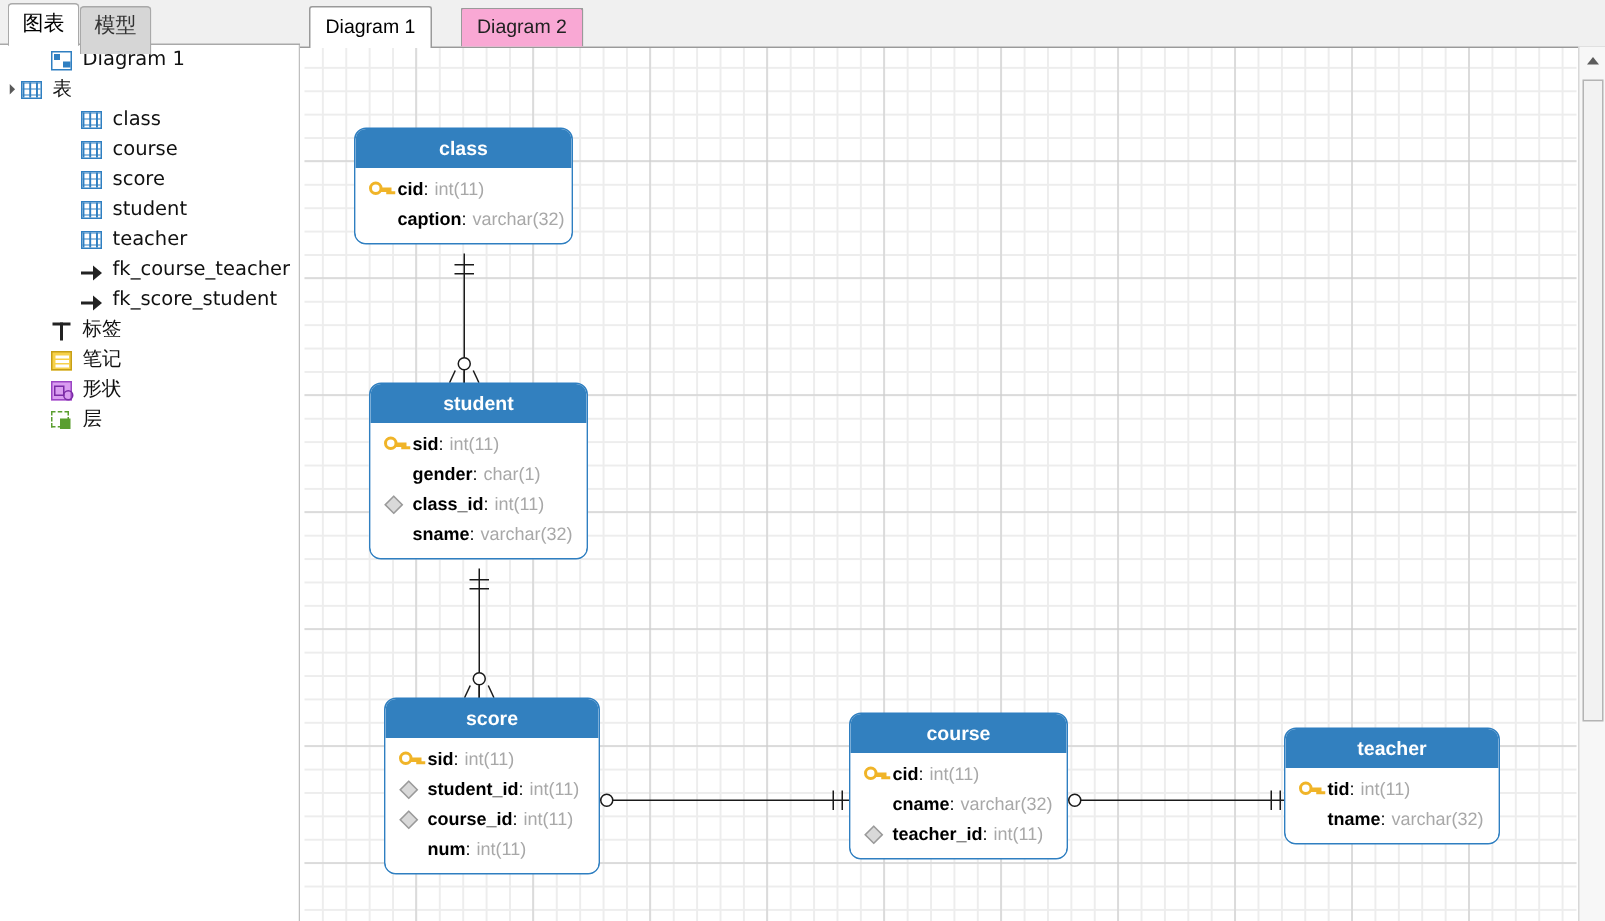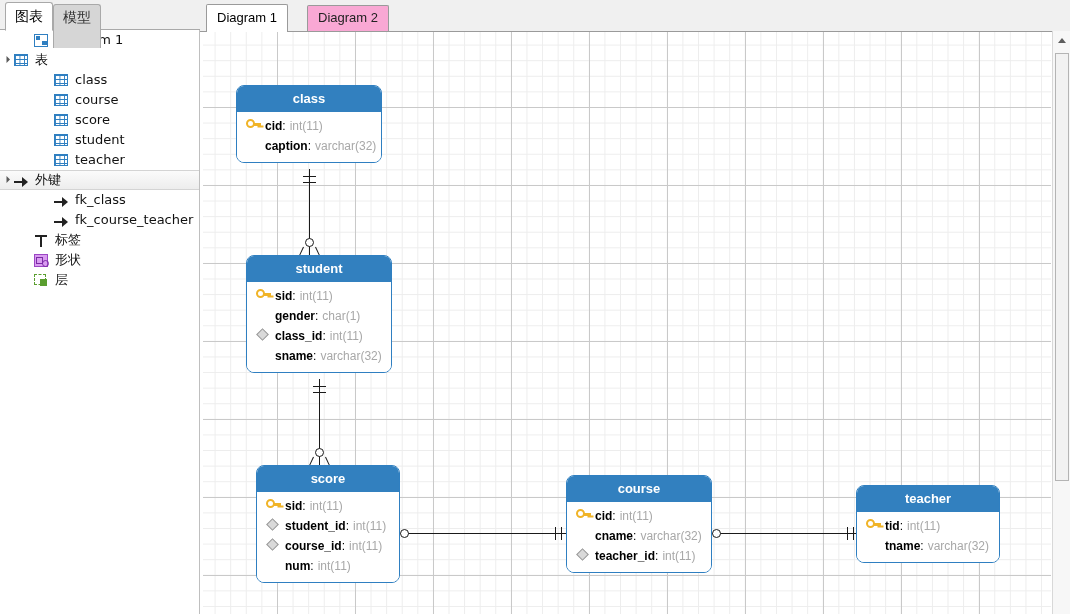--- a/index.html
+++ b/index.html
@@ -13,21 +13,21 @@
   
   #left-panel{
     position:absolute;left:0;top:0;width:200px;height:614px;
     background:#fff;border-right:1px solid #bfbfbf;box-sizing:border-box;
   }
   .panel-tabbar{
     position:absolute;left:0;top:0;width:200px;height:30px;
     background:#f0f0f0;border-bottom:1px solid #a9a9a9;box-sizing:border-box;
   }
   .ptab{
-    position:absolute;top:4px;height:44px;line-height:24px;
+    position:absolute;top:4px;height:32px;line-height:24px;
     padding:0 9px;box-sizing:border-box;
     font-size:14px;font-family:"DejaVu Sans",sans-serif;
     border:1px solid #a9a9a9;border-bottom:none;
     border-radius:3px 3px 0 0;
   }
   .ptab.active{left:5px;background:#ffffff;border-bottom:1px solid #fff;z-index:3;color:#000;top:2px;height:29px;line-height:26px;}
   .ptab.inactive{left:53px;background:#d6d6d6;color:#333;z-index:1;}
 
   .tree{position:absolute;left:0;top:30px;width:199px;height:584px;overflow:hidden;background:#fff;}
   .node{
@@ -107,21 +107,21 @@
   #vs-thumb{position:absolute;left:2px;top:22px;width:14px;height:428px;
      background:#f2f2f2;border:1px solid #b4b4b4;box-sizing:border-box;}
 
   
   .ertable{position:absolute;background:#fff;border:1px solid #2f7fc1;border-radius:8px;
      box-sizing:border-box;overflow:hidden;z-index:5;}
   .ertable .thead{
      background:#3280bf;color:#fff;font-weight:bold;font-size:13px;text-align:center;
      height:26px;line-height:26px;}
   .ertable .tbody{padding:4px 0 6px 0;background:#fff;}
-  .erow{height:20px;line-height:20px;display:flex;padding-left:8px;font-size:12px;white-space:nowrap;}
+  .erow{height:20px;line-height:20px;display:flex;align-items:center;padding-left:8px;font-size:12px;white-space:nowrap;}
   .erow .fieldicon{flex:0 0 18px;width:18px;height:16px;position:relative;margin-right:2px;}
   .key-icon{position:absolute;left:1px;top:2px;width:15px;height:12px;}
   .key-icon::before{content:"";position:absolute;left:0;top:1px;width:9px;height:9px;border:2.5px solid #f0b428;border-radius:50%;box-sizing:border-box;}
   .key-icon::after{content:"";position:absolute;left:8px;top:5px;width:7px;height:2.5px;background:#f0b428;
      box-shadow:3px 2px 0 -0.5px #f0b428;}
   .diamond-icon{position:absolute;left:3px;top:4px;width:9px;height:9px;background:#d9d9d9;border:1px solid #9a9a9a;
      transform:rotate(45deg);box-sizing:border-box;}
   .fname{color:#000;font-weight:bold;}
   .ftype{color:#a8a8a8;margin-left:4px;}
 
@@ -195,51 +195,51 @@
           <div class="nlabel">student</div>
         </div>
         <div class="node">
           <div style="width: 40px; flex: 0 0 40px;"></div>
           <div class="expander"></div>
           <div class="nicon">
             <div class="ico-grid"></div>
           </div>
           <div class="nlabel">teacher</div>
         </div>
-        <div class="node selected">
-          <div style="width: 0px; flex: 0 0 0px;"></div>
-          <div class="expander open"></div>
+        <div class="node">
+          <div style="width: 40px; flex: 0 0 40px;"></div>
+          <div class="expander"></div>
           <div class="nicon">
             <div class="ico-fk"></div>
           </div>
-          <div class="nlabel">外键</div>
+          <div class="nlabel">fk_course_teacher</div>
         </div>
         <div class="node">
           <div style="width: 40px; flex: 0 0 40px;"></div>
           <div class="expander"></div>
           <div class="nicon">
             <div class="ico-fk"></div>
           </div>
-          <div class="nlabel">fk_class</div>
-        </div>
-        <div class="node">
-          <div style="width: 40px; flex: 0 0 40px;"></div>
-          <div class="expander"></div>
-          <div class="nicon">
-            <div class="ico-fk"></div>
-          </div>
-          <div class="nlabel">fk_course_teacher</div>
+          <div class="nlabel">fk_score_student</div>
         </div>
         <div class="node">
           <div style="width: 20px; flex: 0 0 20px;"></div>
           <div class="expander"></div>
           <div class="nicon">
             <div class="ico-label"></div>
           </div>
           <div class="nlabel">标签</div>
+        </div>
+        <div class="node">
+          <div style="width: 20px; flex: 0 0 20px;"></div>
+          <div class="expander"></div>
+          <div class="nicon">
+            <div class="ico-note"></div>
+          </div>
+          <div class="nlabel">笔记</div>
         </div>
         <div class="node">
           <div style="width: 20px; flex: 0 0 20px;"></div>
           <div class="expander"></div>
           <div class="nicon">
             <div class="ico-shape"></div>
           </div>
           <div class="nlabel">形状</div>
         </div>
         <div class="node">

